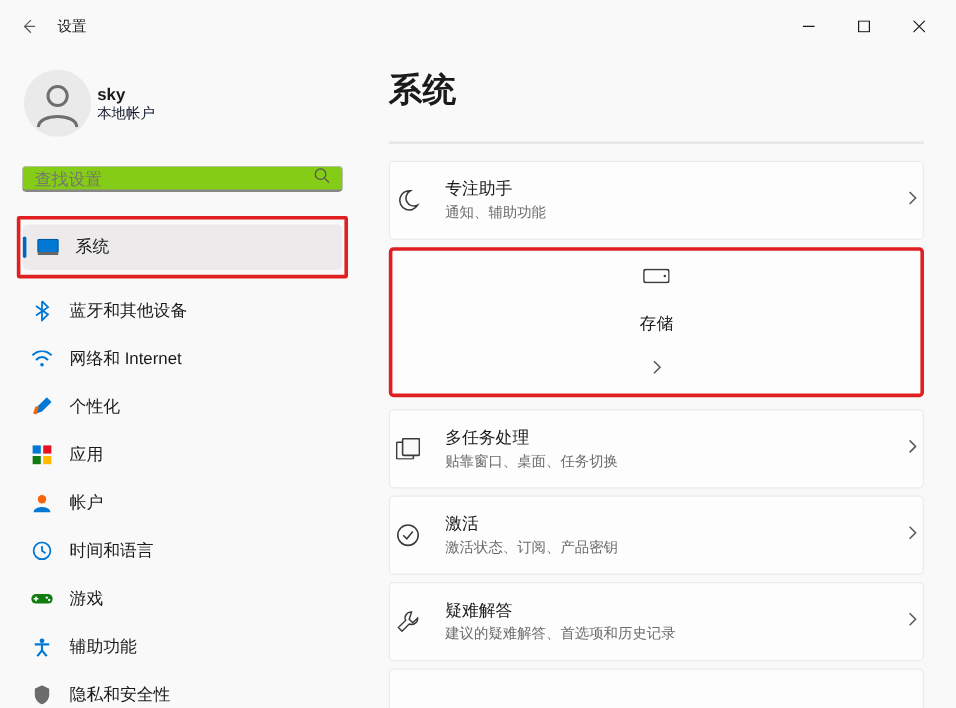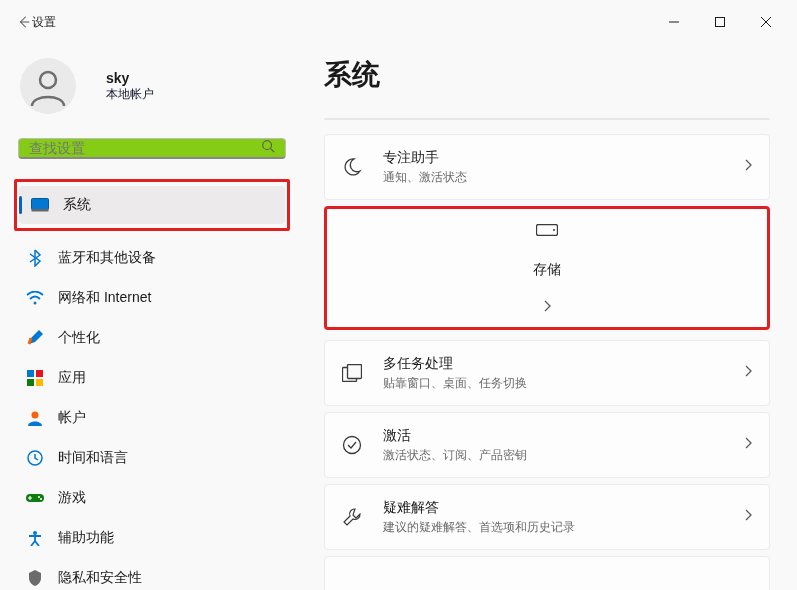--- a/index.html
+++ b/index.html
@@ -13,20 +13,21 @@
     }
     .titlebar {
       display: flex;
       align-items: center;
       height: 44px;
       padding: 0 8px 0 16px;
     }
     .titlebar-left {
       display: flex;
       align-items: center;
+      gap: 16px;
     }
     .back-btn {
       width: 16px; height: 16px;
       display: flex; align-items: center; justify-content: center;
       color: #5a5a5a;
     }
     .app-title { font-size: 12px; color: #1a1a1a; }
     .titlebar-controls {
       margin-left: auto;
       display: flex;
@@ -42,21 +43,21 @@
     }
     .sidebar {
       width: 300px;
       padding: 0 10px 0 14px;
       display: flex;
       flex-direction: column;
     }
     .account {
       display: flex;
       align-items: center;
-      gap: 30px;
+      gap: 5px;
       padding: 14px 6px 24px 6px;
     }
     .avatar {
       width: 56px; height: 56px;
       border-radius: 50%;
       background: #eaeaea;
       display: flex; align-items: center; justify-content: center;
       color: #6e6e6e;
     }
     .account-text { display: flex; flex-direction: column; }
@@ -130,21 +131,21 @@
       background: #e8e6e6;
       border-radius: 2px;
       margin-bottom: 14px;
       width: 446px;
     }
     .card {
       display: flex;
       align-items: center;
       width: 446px;
       min-height: 66px;
-      padding: 10px 16px;
+      padding: 10px 4px;
       background: #fdfdfd;
       border: 1px solid #eceaea;
       border-radius: 4px;
       margin-bottom: 6px;
       gap: 20px;
     }
     .card-icon {
       width: 22px; height: 22px;
       display: flex; align-items: center; justify-content: center;
       color: #3a3a3a;
@@ -332,21 +333,21 @@
     <div class="card-sep"></div>
 
     <div class="card">
       <span class="card-icon">
         <svg width="20" height="20" viewBox="0 0 20 20">
             <path d="M12 2 A8 8 0 1 0 18 14 A6 6 0 0 1 12 2 Z" stroke="currentColor" stroke-width="1.3" fill="none"></path>
           </svg>
       </span>
       <div class="card-text">
         <span class="card-title">专注助手</span>
-        <span class="card-sub">通知、激活状态</span>
+        <span class="card-sub">通知、辅助功能</span>
       </div>
       <span class="card-chev">
         <svg width="10" height="14" viewBox="0 0 10 14">
             <path d="M3 2 L8 7 L3 12" stroke="currentColor" stroke-width="1.3" fill="none"></path>
           </svg>
       </span>
     </div>
 
 
     <div class="card highlighted">

